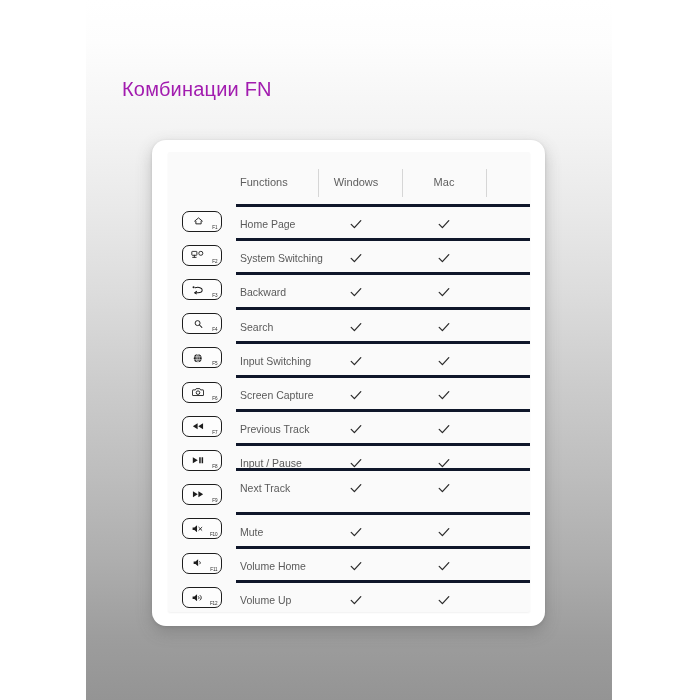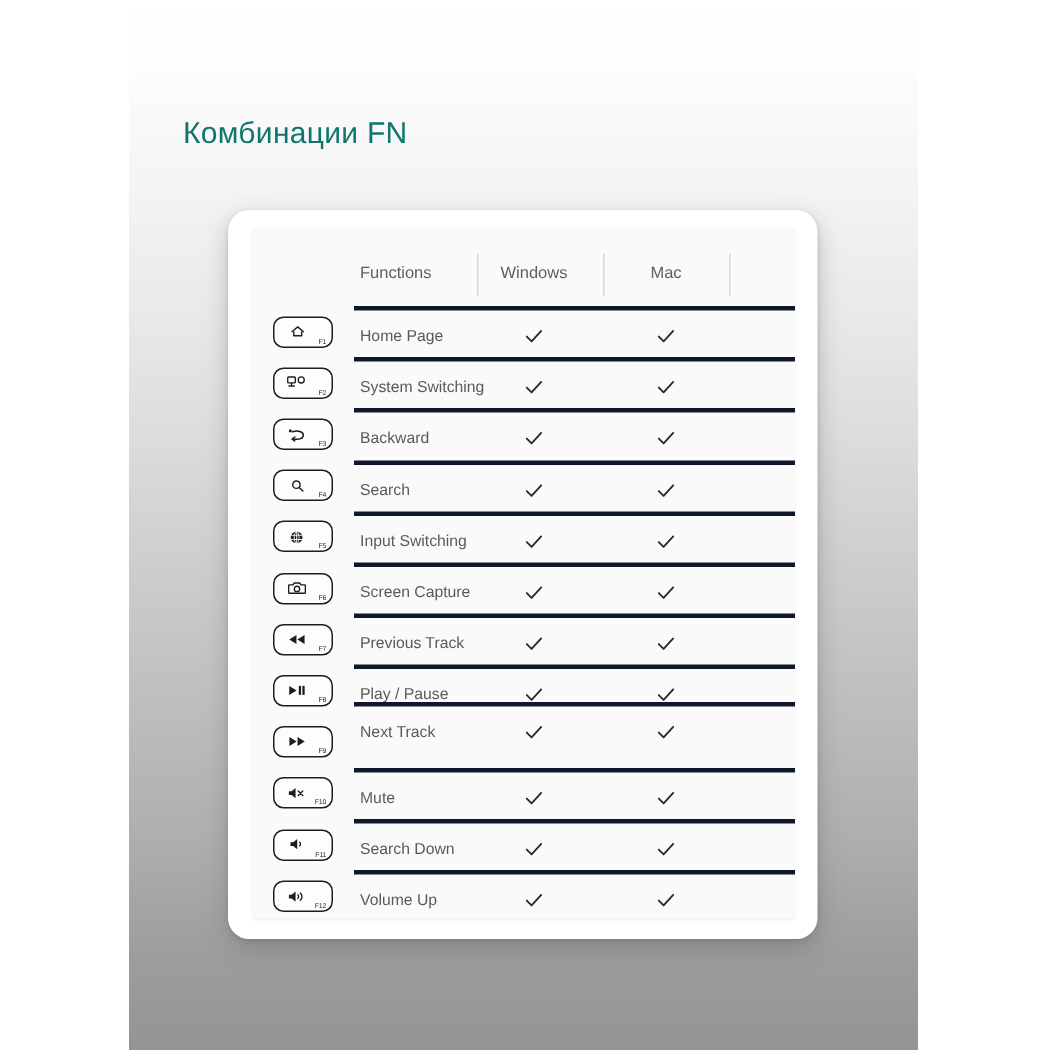--- a/index.html
+++ b/index.html
@@ -33,21 +33,21 @@
         #aeaeae 80%,
         #9d9d9d 91%,
         #949494 100%);
   }
 
   #page-title {
     position: absolute;
     left: 122px; top: 78px;
     font-size: 20px;
     font-weight: 400;
-    color: #0f766e;
+    color: #a21caf;
     letter-spacing: 0.2px;
     white-space: nowrap;
   }
 
   
   #card {
     position: absolute;
     left: 152px; top: 140px;
     width: 393px; height: 486px;
     background: #ffffff;
@@ -380,21 +380,21 @@
                   <path d="M2.2 7.4 L5.4 10.6 L11.8 3.6" fill="none" stroke="#2b2b2b" stroke-width="1.25" stroke-linecap="round" stroke-linejoin="round"></path>
                 </svg>
               </div>
               <div class="chk mac">
                 <svg viewBox="0 0 14 14" width="14" height="14">
                   <path d="M2.2 7.4 L5.4 10.6 L11.8 3.6" fill="none" stroke="#2b2b2b" stroke-width="1.25" stroke-linecap="round" stroke-linejoin="round"></path>
                 </svg>
               </div>
             </div>
             <div class="trow" style="top: 291.4px;">
-              <div class="fname">Play / Pause</div>
+              <div class="fname">Input / Pause</div>
               <div class="chk win">
                 <svg viewBox="0 0 14 14" width="14" height="14">
                   <path d="M2.2 7.4 L5.4 10.6 L11.8 3.6" fill="none" stroke="#2b2b2b" stroke-width="1.25" stroke-linecap="round" stroke-linejoin="round"></path>
                 </svg>
               </div>
               <div class="chk mac">
                 <svg viewBox="0 0 14 14" width="14" height="14">
                   <path d="M2.2 7.4 L5.4 10.6 L11.8 3.6" fill="none" stroke="#2b2b2b" stroke-width="1.25" stroke-linecap="round" stroke-linejoin="round"></path>
                 </svg>
               </div>
@@ -419,21 +419,21 @@
                   <path d="M2.2 7.4 L5.4 10.6 L11.8 3.6" fill="none" stroke="#2b2b2b" stroke-width="1.25" stroke-linecap="round" stroke-linejoin="round"></path>
                 </svg>
               </div>
               <div class="chk mac">
                 <svg viewBox="0 0 14 14" width="14" height="14">
                   <path d="M2.2 7.4 L5.4 10.6 L11.8 3.6" fill="none" stroke="#2b2b2b" stroke-width="1.25" stroke-linecap="round" stroke-linejoin="round"></path>
                 </svg>
               </div>
             </div>
             <div class="trow" style="top: 394px;">
-              <div class="fname">Search Down</div>
+              <div class="fname">Volume Home</div>
               <div class="chk win">
                 <svg viewBox="0 0 14 14" width="14" height="14">
                   <path d="M2.2 7.4 L5.4 10.6 L11.8 3.6" fill="none" stroke="#2b2b2b" stroke-width="1.25" stroke-linecap="round" stroke-linejoin="round"></path>
                 </svg>
               </div>
               <div class="chk mac">
                 <svg viewBox="0 0 14 14" width="14" height="14">
                   <path d="M2.2 7.4 L5.4 10.6 L11.8 3.6" fill="none" stroke="#2b2b2b" stroke-width="1.25" stroke-linecap="round" stroke-linejoin="round"></path>
                 </svg>
               </div>

